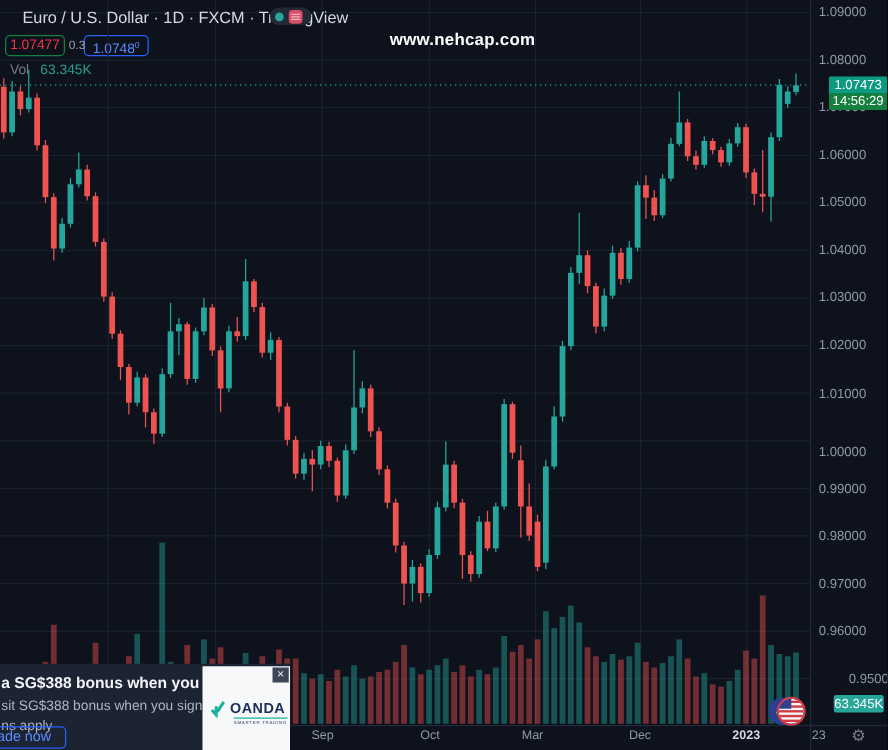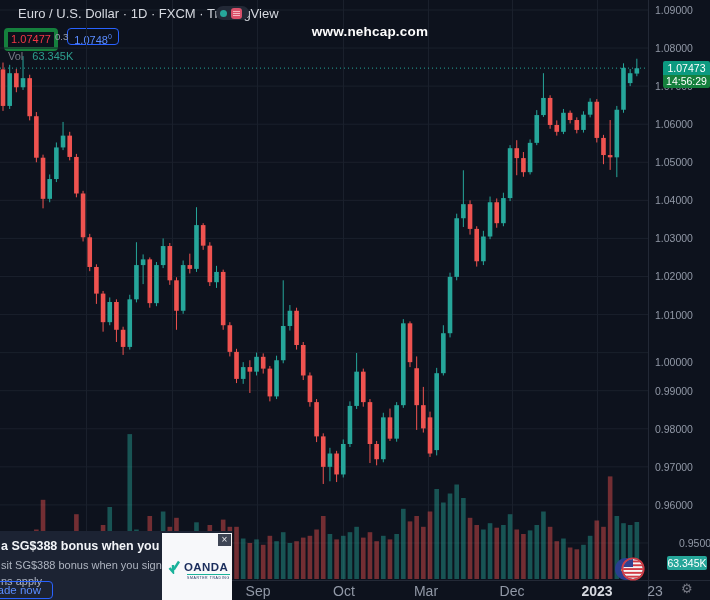--- a/index.html
+++ b/index.html
@@ -11,30 +11,30 @@
   #status-pill{left:216px;top:6px;width:33px;height:14px;background:#232936;border-radius:8px;
                display:flex;align-items:center;gap:4px;padding:0 4px;box-sizing:border-box;}
   #status-dot{width:7px;height:7px;border-radius:50%;background:#26a69a;}
   #feed-icon{width:11px;height:11px;border-radius:3px;background:#d9506a;display:flex;flex-direction:column;
              justify-content:center;gap:1px;align-items:center;}
   #feed-icon i{display:block;width:7px;height:1px;background:#f4b6c0;}
   #ohlc-row{left:256px;top:7px;font-size:11px;color:#787b86;}
   #ohlc-row b{font-weight:normal;color:#2d9e8e;}
   .quote-box{position:absolute;top:28px;height:15px;line-height:15px;border-radius:4px;
              font-size:11px;text-align:center;background:rgba(13,18,29,.8);}
-  #bid-box{left:4px;width:46px;border:4px solid #15803d;color:#f23645;}
+  #bid-box{left:4px;width:46px;border:1px solid #15803d;color:#f23645;}
   #spread-label{left:55px;top:31px;font-size:9.5px;color:#9aa0ac;}
   #ask-box{left:67px;width:50px;border:1px solid #2962ff;color:#5b8dff;}
   #ask-box sup{font-size:7px;}
   #vol-row{left:8px;top:50px;font-size:11px;color:#787b86;}
   #vol-row b{font-weight:normal;color:#2d9e8e;margin-left:9px;}
   #watermark{left:280px;top:24px;width:180px;text-align:center;color:#fdfdfd;
              font-size:13.5px;font-weight:bold;letter-spacing:.2px;}
   .axis-label{position:absolute;left:655px;color:#9198a6;font-size:10.5px;z-index:3;transform:translateY(-50%);}
-  .time-label{position:absolute;top:583px;color:#9198a6;font-size:14px;z-index:3;transform:translateX(-50%);}
+  .time-label{position:absolute;top:583px;color:#9198a6;font-size:10px;z-index:3;transform:translateX(-50%);}
   .time-label.em{color:#d6d9e0;font-weight:bold;}
   #price-badge{position:absolute;left:663px;top:61px;width:47px;z-index:6;border-radius:2px;overflow:hidden;
                text-align:center;font-size:10.5px;color:#fff;}
   #price-badge .p{background:#0c9a80;padding:1px 0;}
   #price-badge .t{background:#15803d;padding:0 0 1px;}
   #volume-badge{position:absolute;left:667px;top:556px;width:40px;z-index:6;background:#26a69a;color:#fff;
                 font-size:10.5px;text-align:center;border-radius:2px;padding:1px 0;}
   #settings-gear{position:absolute;left:681px;top:581px;z-index:6;color:#787b86;font-size:13px;}
   #ad-banner{position:absolute;left:0;top:531px;width:232px;height:69px;background:#1c2333;z-index:10;}
   #ad-headline{position:absolute;left:1px;top:8px;color:#f2f4f8;font-size:12.5px;font-weight:bold;white-space:nowrap;}

